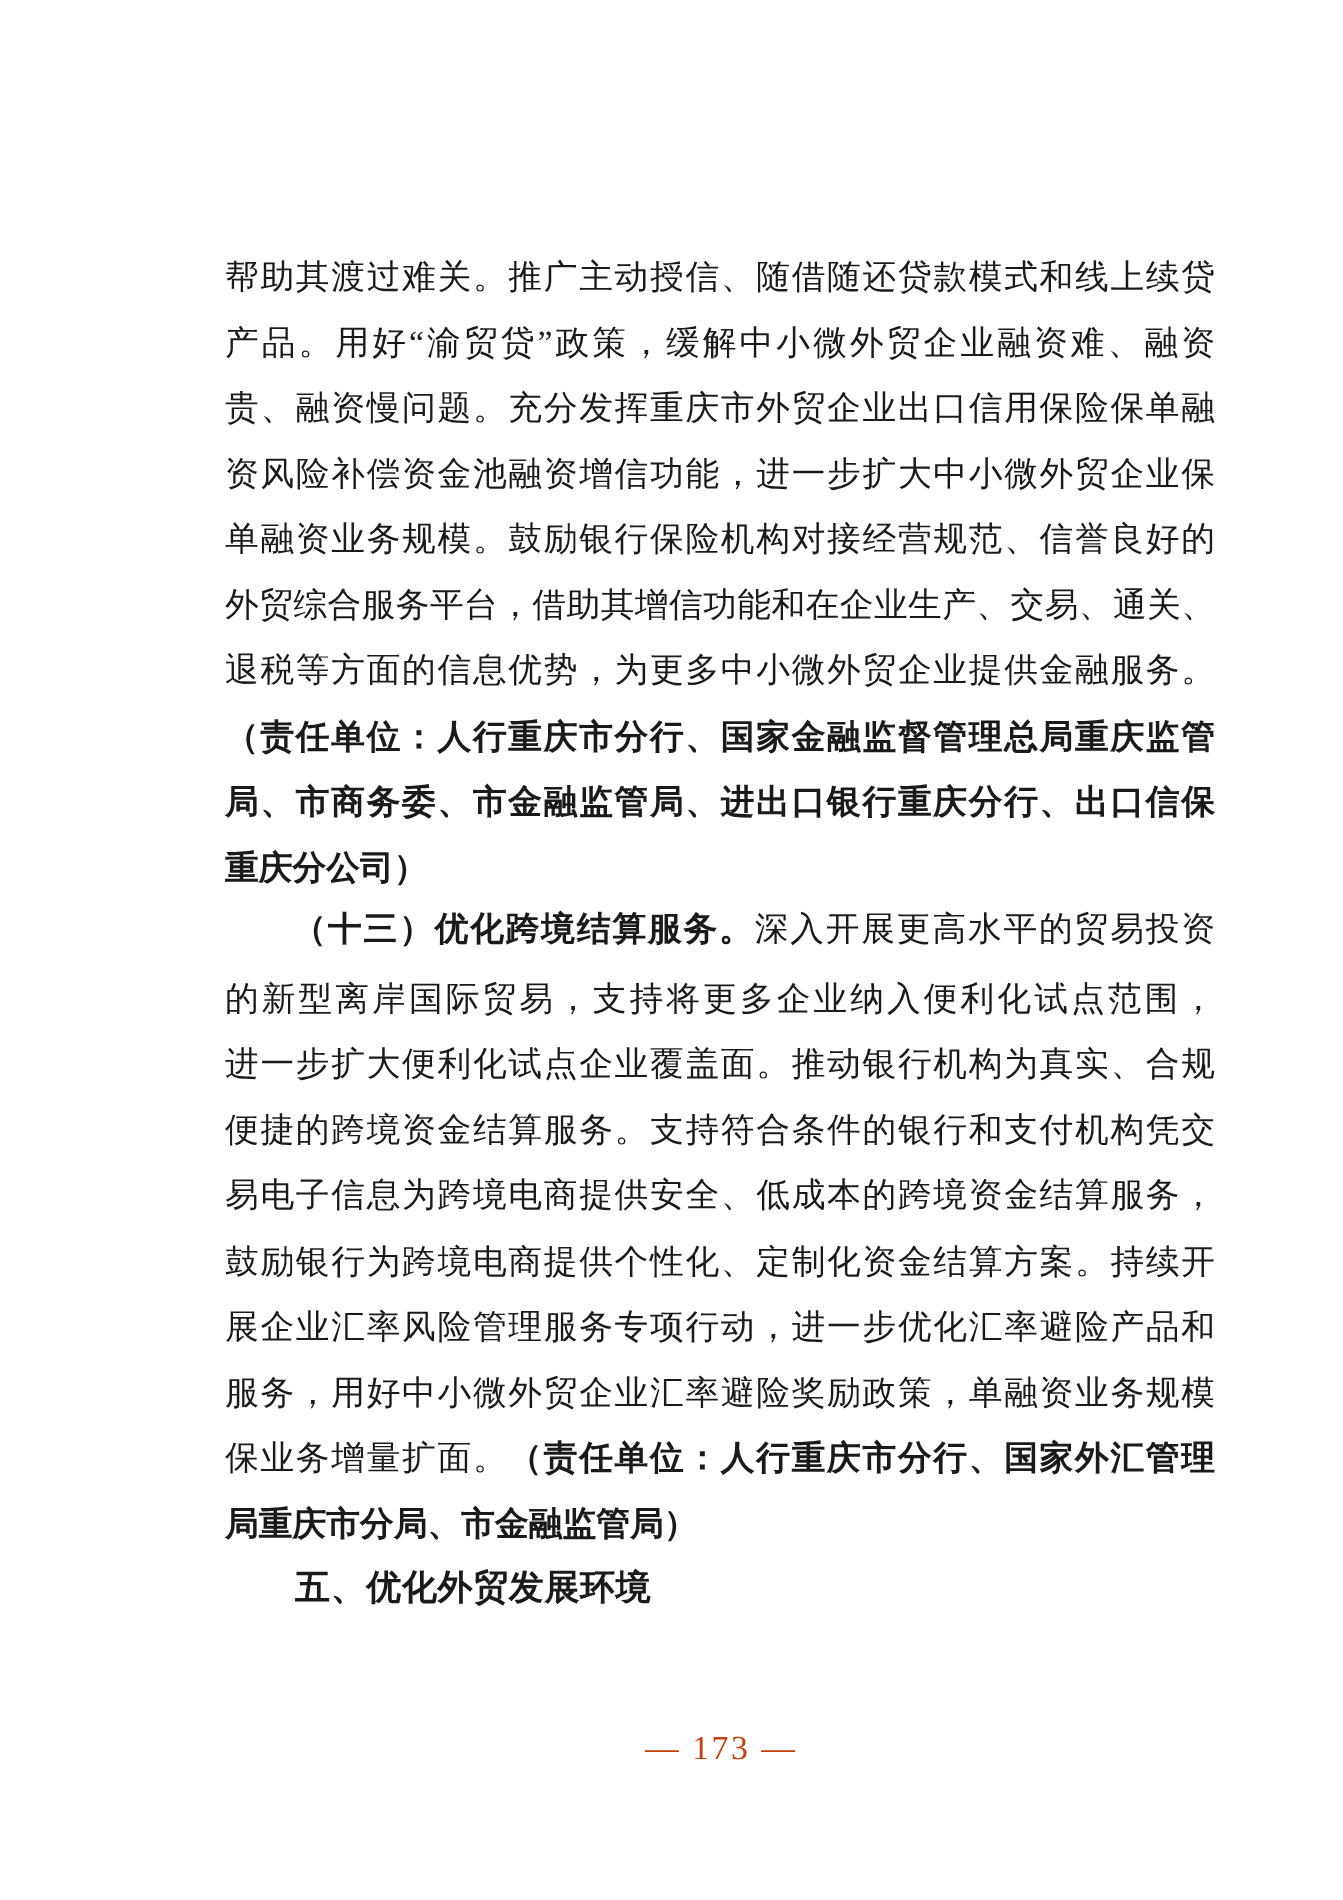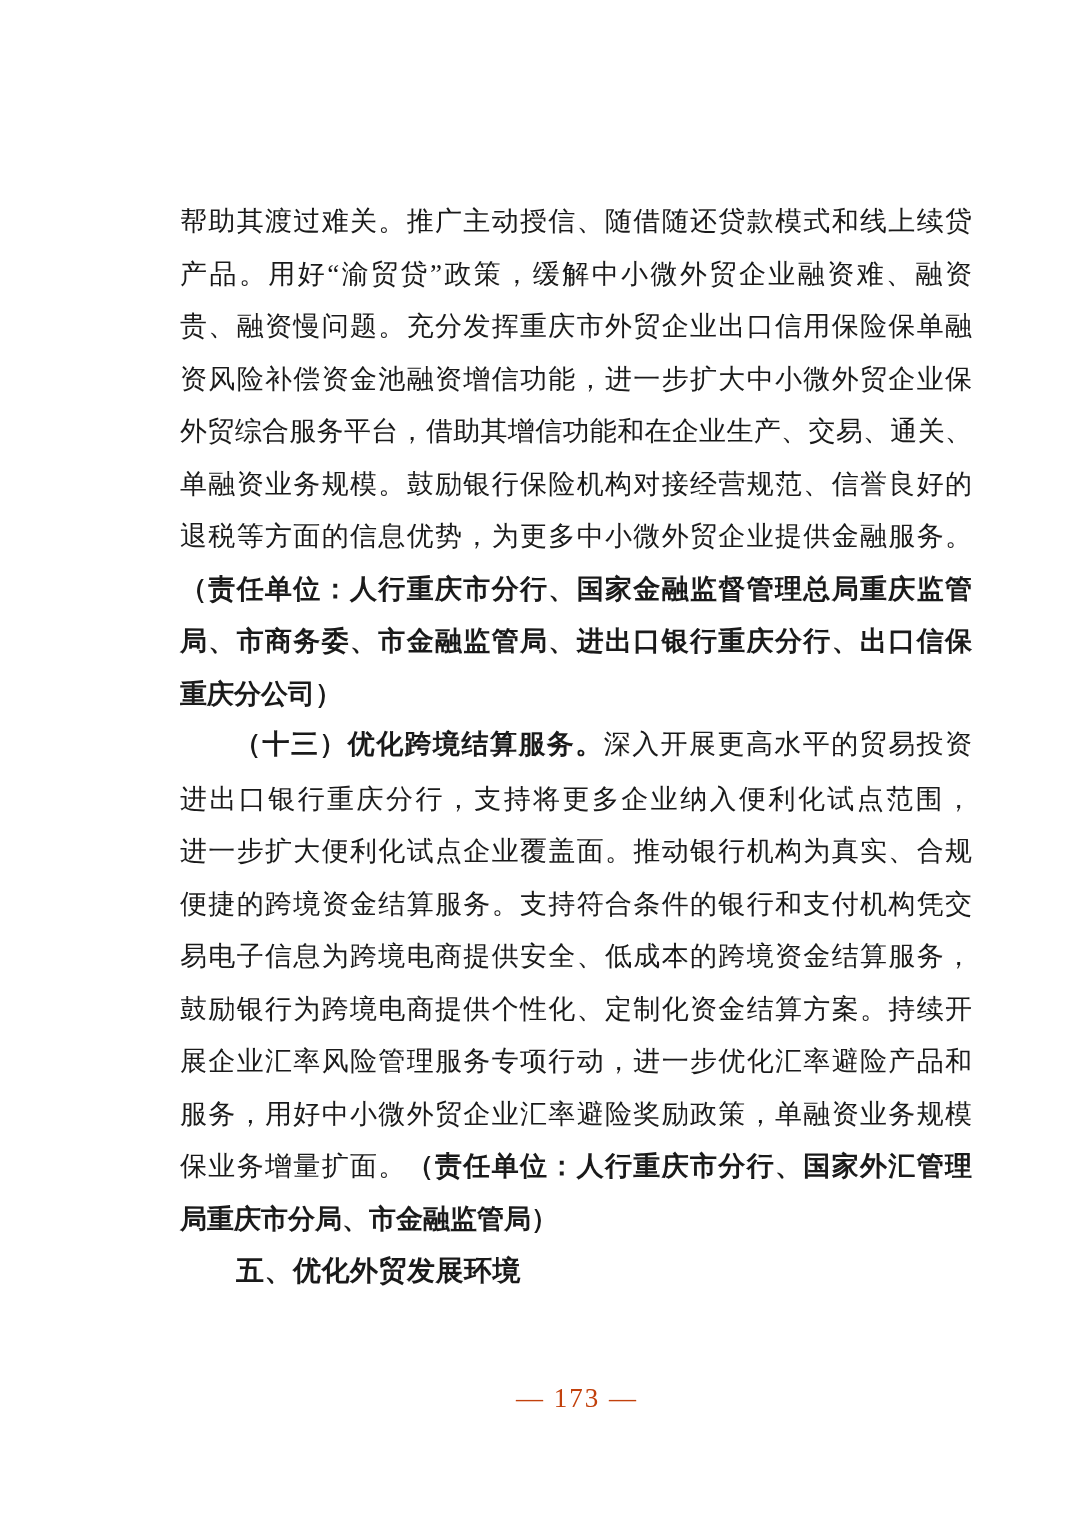--- a/index.html
+++ b/index.html
@@ -64,28 +64,28 @@
 </style>
 </head>
 <body>
 
 <div class="page">
   <div class="text-block" id="lines-container">
       <div class="line"><span class="seg">帮助其渡过难关。推广主动授信、随借随还贷款模式和线上续贷</span></div>
       <div class="line"><span class="seg">产品。用好“渝贸贷”政策，缓解中小微外贸企业融资难、融资</span></div>
       <div class="line"><span class="seg">贵、融资慢问题。充分发挥重庆市外贸企业出口信用保险保单融</span></div>
       <div class="line"><span class="seg">资风险补偿资金池融资增信功能，进一步扩大中小微外贸企业保</span></div>
+      <div class="line"><span class="seg">单融资业务规模。鼓励银行保险机构对接经营规范、信誉良好的</span></div>
       <div class="line"><span class="seg">外贸综合服务平台，借助其增信功能和在企业生产、交易、通关、</span></div>
-      <div class="line"><span class="seg">单融资业务规模。鼓励银行保险机构对接经营规范、信誉良好的</span></div>
       <div class="line"><span class="seg">退税等方面的信息优势，为更多中小微外贸企业提供金融服务。</span></div>
       <div class="line"><span class="seg bold">（责任单位：人行重庆市分行、国家金融监督管理总局重庆监管</span></div>
       <div class="line"><span class="seg bold">局、市商务委、市金融监管局、进出口银行重庆分行、出口信保</span></div>
       <div class="line short"><span class="seg bold">重庆分公司）</span></div>
       <div class="line indent"><span class="seg bold">（十三）优化跨境结算服务。</span><span class="seg">深入开展更高水平的贸易投资</span></div>
-      <div class="line"><span class="seg">进出口银行重庆分行，支持将更多企业纳入便利化试点范围，</span></div>
+      <div class="line"><span class="seg">的新型离岸国际贸易，支持将更多企业纳入便利化试点范围，</span></div>
       <div class="line"><span class="seg">进一步扩大便利化试点企业覆盖面。推动银行机构为真实、合规</span></div>
       <div class="line"><span class="seg">便捷的跨境资金结算服务。支持符合条件的银行和支付机构凭交</span></div>
       <div class="line"><span class="seg">易电子信息为跨境电商提供安全、低成本的跨境资金结算服务，</span></div>
       <div class="line"><span class="seg">鼓励银行为跨境电商提供个性化、定制化资金结算方案。持续开</span></div>
       <div class="line"><span class="seg">展企业汇率风险管理服务专项行动，进一步优化汇率避险产品和</span></div>
       <div class="line"><span class="seg">服务，用好中小微外贸企业汇率避险奖励政策，单融资业务规模</span></div>
       <div class="line"><span class="seg">保业务增量扩面。</span><span class="seg bold">（责任单位：人行重庆市分行、国家外汇管理</span></div>
       <div class="line short"><span class="seg bold">局重庆市分局、市金融监管局）</span></div>
       <div class="line short indent heading"><span class="seg bold">五、优化外贸发展环境</span></div>
     </div>

